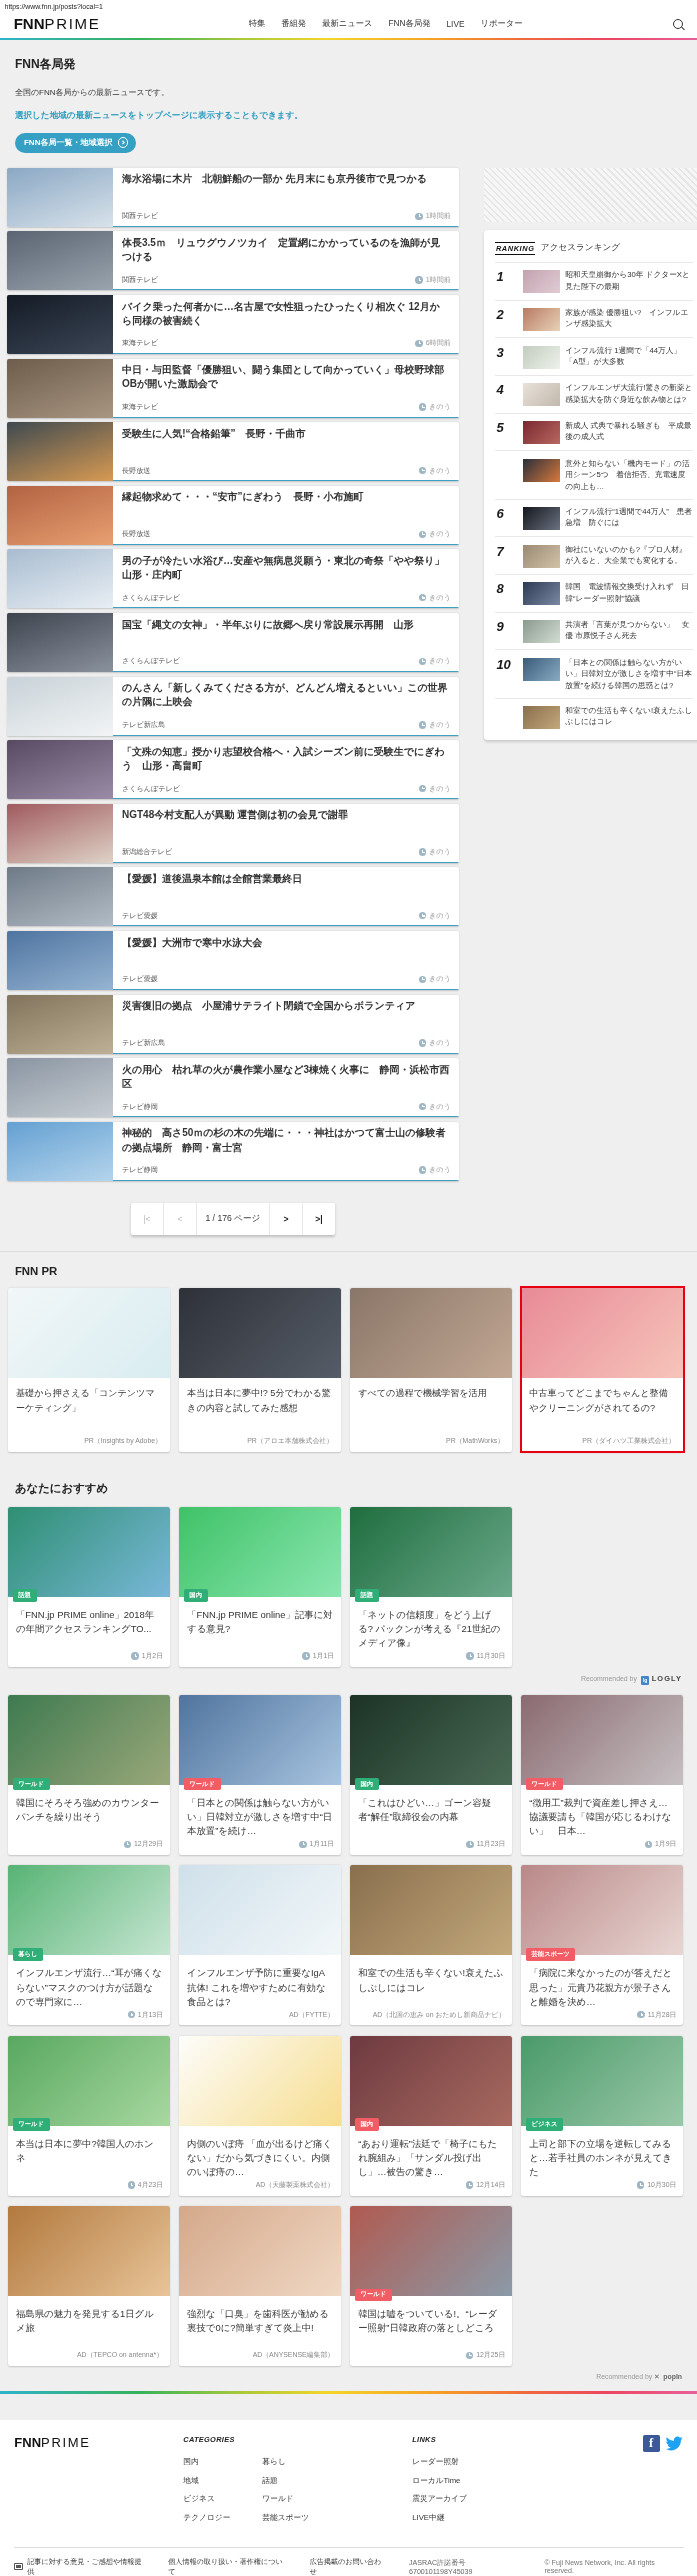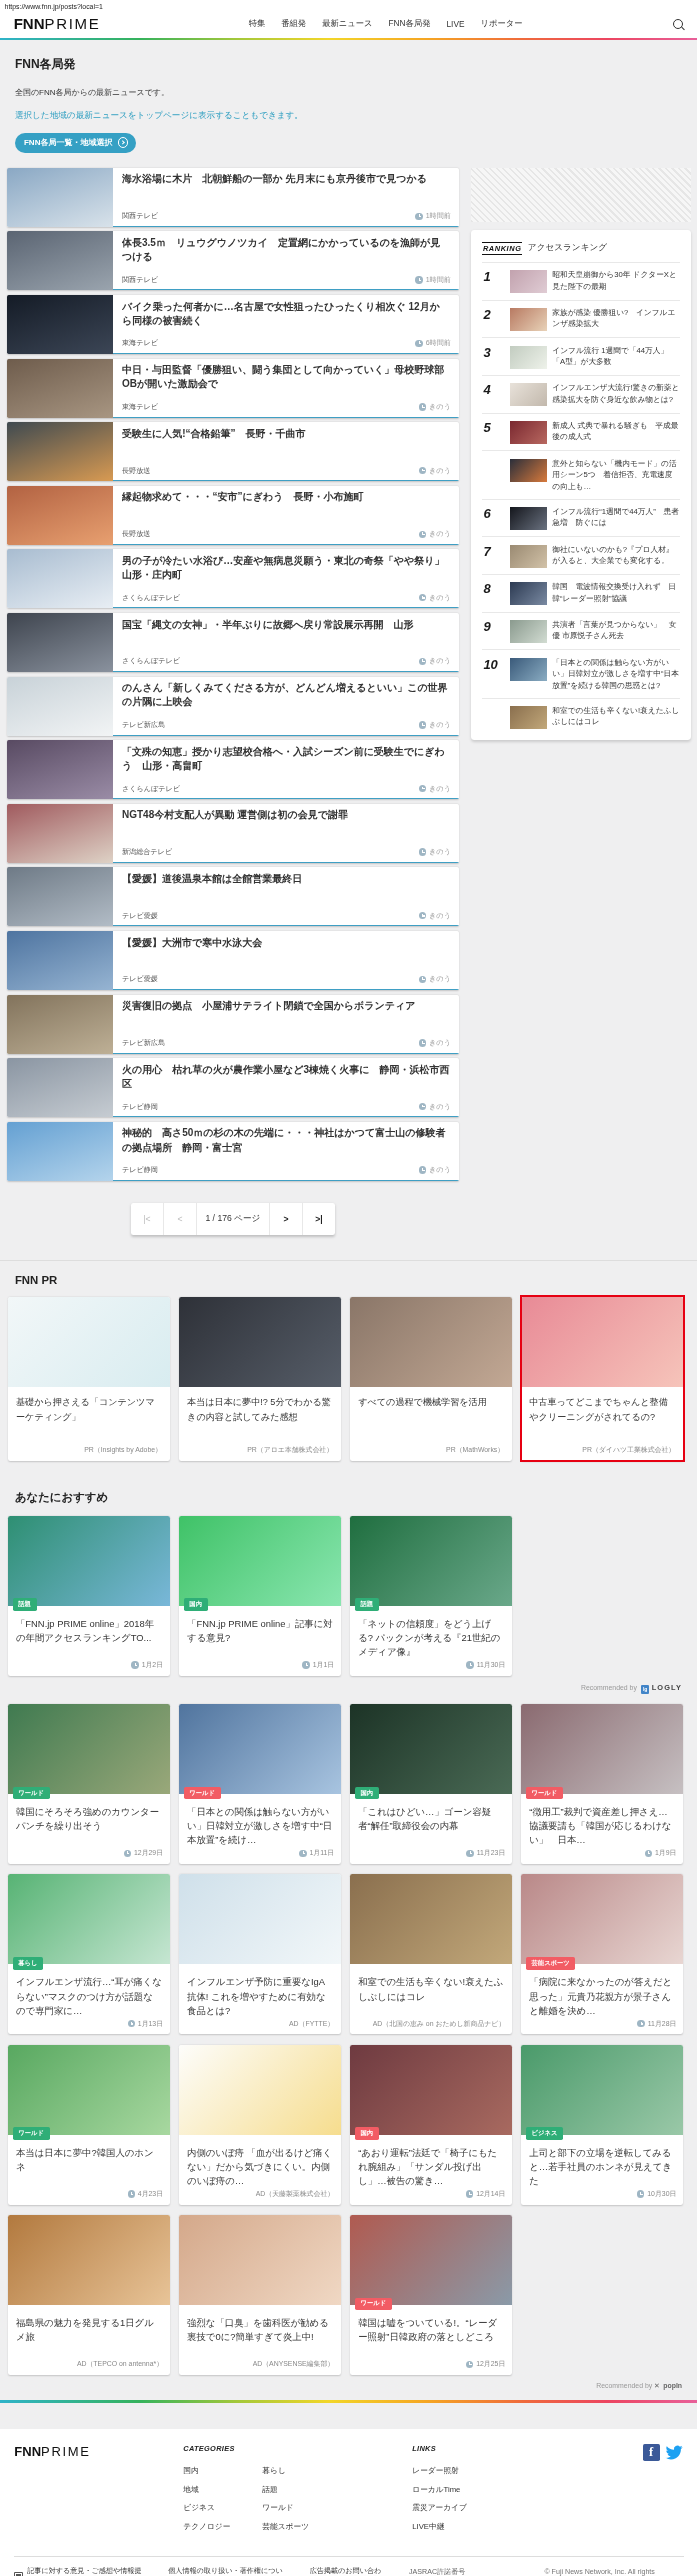--- a/index.html
+++ b/index.html
@@ -10,25 +10,25 @@
   .logo b{font-weight:900;letter-spacing:0}
   .logo span{font-weight:500;letter-spacing:1.7px}
   .nav{display:flex;align-items:center;gap:16px;font-size:8.3px;color:#333}
   .nav a{cursor:pointer}
   .search-icon{width:8px;height:8px;border:1.1px solid #333;border-radius:50%;position:relative;display:inline-block;margin-left:2.3px;cursor:pointer}
   .search-icon::after{content:"";position:absolute;width:4px;height:1.1px;background:#333;transform:rotate(45deg);right:-2.9px;bottom:-1.1px}
   .rainbow{height:2.3px;background:linear-gradient(90deg,#2fb3c9,#35b25c 20%,#a4c83a 34%,#f2d629 47%,#f5a623 61%,#ef6a3c 75%,#ec4561 87%,#e8609a)}
   .container{padding:0 6.9px}
   .page-title{font-size:12px;font-weight:bold;color:#222;margin:16px 0 0 8px}
   .desc{font-size:8px;margin:13.7px 0 0 8px}
-  .note{font-size:8.6px;font-weight:normal;color:#2d9ec0;margin:12.6px 0 0 8px}
+  .note{font-size:8.6px;font-weight:bold;color:#2d9ec0;margin:12.6px 0 0 8px}
   .region-btn{display:inline-flex;align-items:center;gap:5.1px;background:#35a0c4;color:#fff;font-size:8px;font-weight:bold;border:none;border-radius:10.3px;padding:4.6px 8px 4.6px 9.1px;margin:10.3px 0 0 8px;cursor:pointer;font-family:inherit}
   .chev{width:8.6px;height:8.6px;border:1.1px solid #fff;border-radius:50%;position:relative;display:inline-block}
   .chev::after{content:"";position:absolute;left:2px;top:2.6px;width:2.3px;height:2.3px;border-top:1.1px solid #fff;border-right:1.1px solid #fff;transform:rotate(45deg)}
-  .layout{display:flex;gap:12px;margin-top:15px;align-items:flex-start}
+  .layout{display:flex;gap:25px;margin-top:15px;align-items:flex-start}
   .main{width:452px;flex:none}
   .sidebar{width:220px;flex:none}
   .news-card{display:flex;background:#fff;border-radius:1.7px;box-shadow:0 0.6px 1.7px rgba(0,0,0,.18);margin-bottom:4.6px;height:59px;overflow:hidden;cursor:pointer}
   .news-thumb{width:106px;height:59px;flex:none;background-size:cover}
   .news-body{flex:1;position:relative;padding:4.6px 9.1px;border-bottom:1.7px solid #3f9fc4}
   .news-title{font-size:10px;font-weight:bold;line-height:1.42;color:#333;max-height:30px;overflow:hidden}
   .news-meta{position:absolute;left:9.1px;right:8px;bottom:4.6px;display:flex;justify-content:space-between;align-items:center;font-size:7.1px}
   .news-source{color:#555}
   .news-time{color:#999;display:inline-flex;align-items:center}
   .clock{display:inline-block;width:7.4px;height:7.4px;border-radius:50%;background:#9fb6c4;position:relative;margin-right:2.9px;flex:none}
@@ -42,21 +42,21 @@
   .pg-next,.pg-last{width:32px;color:#222;font-weight:600}
   .ad-placeholder{height:54px;background:repeating-linear-gradient(45deg,#e6e6e6 0 1.7px,#f6f6f6 1.7px 4.6px);margin-bottom:8.6px}
   .rank-card{background:#fff;border-radius:3.4px;box-shadow:0 1.1px 2.9px rgba(0,0,0,.15);padding:10.3px 11.4px 4.6px}
   .rank-head{display:flex;align-items:flex-start;gap:5.7px;padding:1.1px 0 6.9px}
   .rank-tag{font-style:italic;font-weight:bold;font-size:7.4px;letter-spacing:0.6px;border-top:1.1px solid #111;border-bottom:1.1px solid #111;padding:1.1px 0.6px;color:#111}
   .rank-title{font-size:8.6px;color:#333}
   .rank-item{display:flex;align-items:flex-start;gap:5.7px;padding:6.3px 0;border-top:0.6px solid #e8e8e8;cursor:pointer}
   .rank-num{width:20.6px;flex:none;font-size:13px;font-weight:bold;font-style:italic;color:#1a1a1a;line-height:1.2;padding-left:1.1px}
   .rank-thumb{width:37px;height:23px;flex:none;margin-top:1.1px;background-size:cover}
   .rank-text{flex:1;font-size:7.7px;line-height:1.5;color:#333}
-  .section{margin-top:25px;border-top:0.6px solid #ddd;padding:11.4px 6.9px 0}
+  .section{margin-top:16px;border-top:0.6px solid #ddd;padding:11.4px 6.9px 0}
   .sec-title{font-size:11.4px;font-weight:bold;color:#222;margin:2.3px 0 10.3px 8px}
   .card-grid{display:grid;grid-template-columns:repeat(4,162px);gap:10.3px 9.1px;margin-left:1.1px}
   .pcard{background:#fff;border-radius:2.3px;box-shadow:0 0.6px 1.7px rgba(0,0,0,.18);position:relative;height:164px;cursor:pointer}
   .pcard-img{height:90px;border-radius:2.3px 2.3px 0 0;background-size:cover}
   .pcard-title{padding:8px 8px 0;font-size:9.1px;line-height:1.65;color:#333;max-height:46px;overflow:hidden}
   .pcard-pr{position:absolute;right:8px;bottom:5.7px;font-size:6.9px;color:#888}
   .highlight{position:absolute;inset:-1.7px;border:2.9px solid #e60012;z-index:3;pointer-events:none}
   .rcard{background:#fff;border-radius:2.3px;box-shadow:0 0.6px 1.7px rgba(0,0,0,.18);position:relative;height:160px;cursor:pointer}
   .rcard-img{height:90px;border-radius:2.3px 2.3px 0 0;position:relative;background-size:cover}
   .badge{position:absolute;left:4.6px;bottom:-5.1px;color:#fff;font-size:6.3px;font-weight:bold;padding:1.7px 5.7px;border-radius:1.7px;z-index:2}

